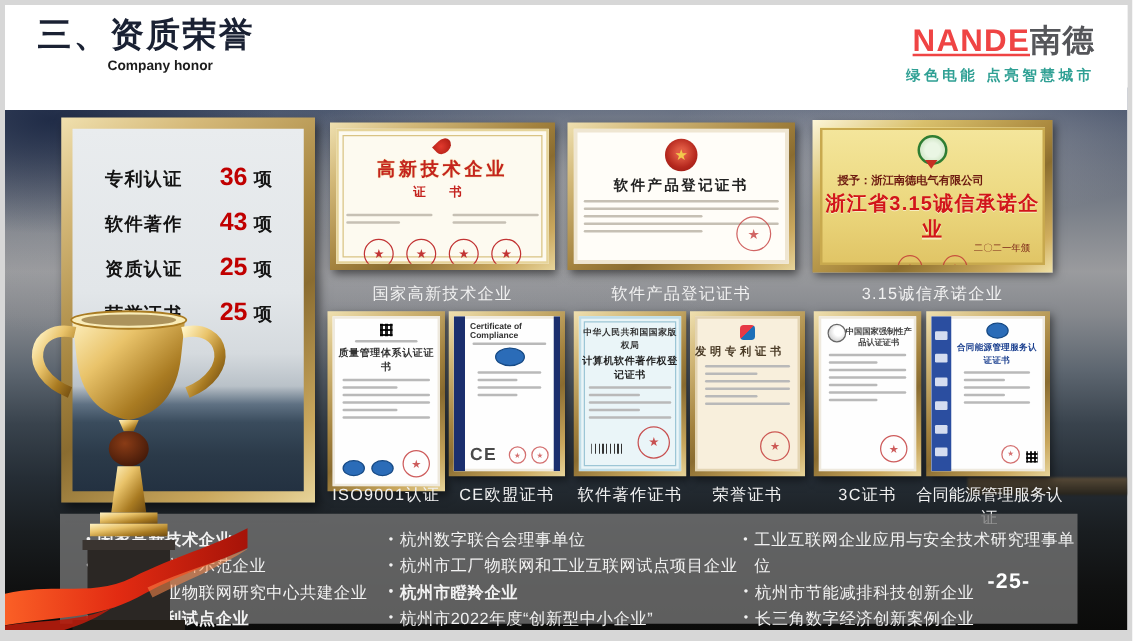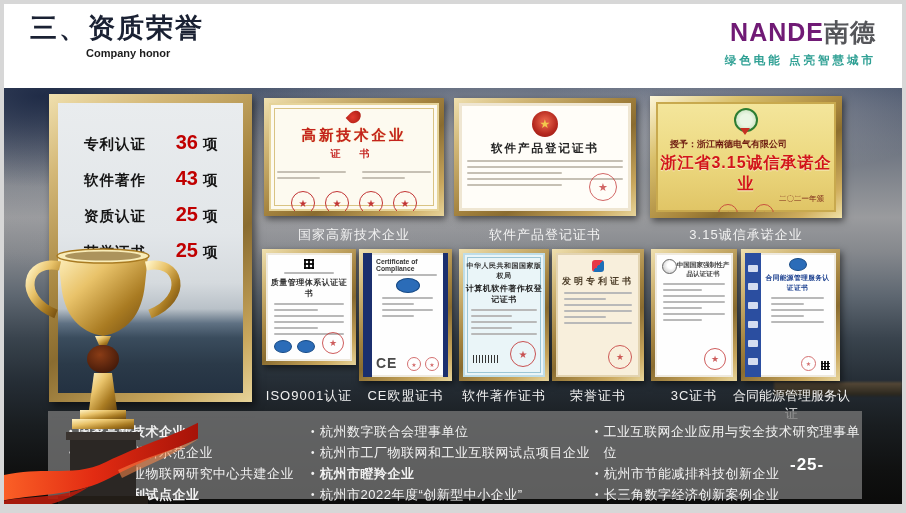--- a/index.html
+++ b/index.html
@@ -6,21 +6,21 @@
   body{font-family:"Liberation Sans","DejaVu Sans",sans-serif;}
   #frame{width:906px;height:513px;background:#d7d7d7;box-sizing:border-box;padding:4px 4px 9px 4px;position:relative;}
   #slide{position:relative;width:898px;height:500px;background:#ffffff;overflow:hidden;}
 
   
   .hdr{position:absolute;top:0;left:0;width:100%;height:84px;background:#fff;z-index:5;}
   .title{position:absolute;left:26px;top:6px;font-size:27px;font-weight:800;color:#1a2133;letter-spacing:2px;}
   .subtitle{position:absolute;left:82px;top:43px;font-size:11px;font-weight:700;color:#1c1c1c;}
   .logo{position:absolute;right:26px;top:12px;text-align:right;}
   .logo-line{font-size:25px;font-weight:800;letter-spacing:1px;}
-  .logo-latin{color:#701a75;}
+  .logo-latin{color:#ef4444;text-decoration:underline;}
   .logo-cn{color:#55565a;}
   .tagline{margin-top:4px;font-size:11.5px;font-weight:700;color:#2fa094;letter-spacing:3px;}
 
   
   .photo{position:absolute;left:0;top:66px;width:898px;height:434px;
     background:
       radial-gradient(ellipse 260px 130px at 4% 6%, rgba(24,36,64,.85), transparent 70%),
       radial-gradient(ellipse 420px 120px at 55% 16%, rgba(214,212,209,.55), transparent 70%),
       radial-gradient(ellipse 300px 90px at 82% 10%, rgba(195,193,196,.45), transparent 70%),
       radial-gradient(ellipse 520px 150px at 30% 28%, rgba(160,160,165,.35), transparent 70%),
@@ -105,21 +105,21 @@
 
   
   .cin-sw{background:#eaf5f8;box-shadow:inset 0 0 0 2px #bfdde8, inset 0 0 0 4px #eaf5f8, inset 0 0 0 5px #9cc6d6;text-align:center;}
   .sw-t1{font-size:7px;font-weight:700;color:#333;margin-top:8px;letter-spacing:.5px;}
   .sw-t2{font-size:8px;font-weight:800;color:#222;margin:2px 0 4px 0;letter-spacing:.5px;}
   .barcode{position:absolute;left:10px;bottom:14px;width:26px;height:8px;
     background:repeating-linear-gradient(90deg,#333 0 1px,#eaf5f8 1px 3px);}
   .sw-seal{position:absolute;right:9px;bottom:10px;width:24px;height:24px;font-size:10px;opacity:.85;}
 
   
-  .cin-pat{background:#f8efdc;box-shadow:inset 0 0 0 2px #e3d4b2;text-align:center;}
+  .cin-pat{background:#f8efdc;box-shadow:inset 0 0 0 2px #e3d4b2;}
   .pat-logo{width:12px;height:12px;margin:7px auto 3px auto;border-radius:3px;
     background:linear-gradient(135deg,#e63946 50%,#1d6fb8 50%);}
   .pat-title{font-size:9px;font-weight:800;color:#4a3b26;letter-spacing:3px;margin-bottom:4px;}
   .pat-seal{position:absolute;right:8px;bottom:8px;width:22px;height:22px;font-size:9px;opacity:.8;}
 
   
   .ccc-logo{position:absolute;left:7px;top:6px;width:13px;height:13px;border:1.5px solid #666;border-radius:50%;
     background:radial-gradient(circle at 60% 40%,#fff 30%,#bbb 100%);}
   .c3c-title{font-size:6.6px;font-weight:700;color:#444;text-align:center;margin:8px 2px 3px 20px;}
   .c3c-seal{position:absolute;right:7px;bottom:7px;width:20px;height:20px;font-size:9px;opacity:.8;}
@@ -279,21 +279,21 @@
           <div class="seal">★</div>
         </div>
         <div class="c3-date">二〇二一年颁</div>
       </div>
     </div>
 
     <div class="cap" style="left:260px;top:156px;width:180px;">国家高新技术企业</div>
     <div class="cap" style="left:450px;top:156px;width:182px;">软件产品登记证书</div>
     <div class="cap" style="left:646px;top:156px;width:192px;">3.15诚信承诺企业</div>
 
-    <div class="cert" style="left:258px;top:179px;width:94px;height:116px;padding:4px;">
+    <div class="cert" style="left:258px;top:179px;width:94px;height:144px;padding:4px;">
       <div class="cin cinw">
         <div class="qr"></div>
         <div class="tl gray" style="margin:3px 18px;"></div>
         <div class="r2-title">质量管理体系认证证书</div>
         <div>
           <div class="tl gray"></div>
               <div class="tl gray short"></div>
               <div class="tl gray"></div>
           <div class="tl gray"></div>
               <div class="tl gray short"></div>

